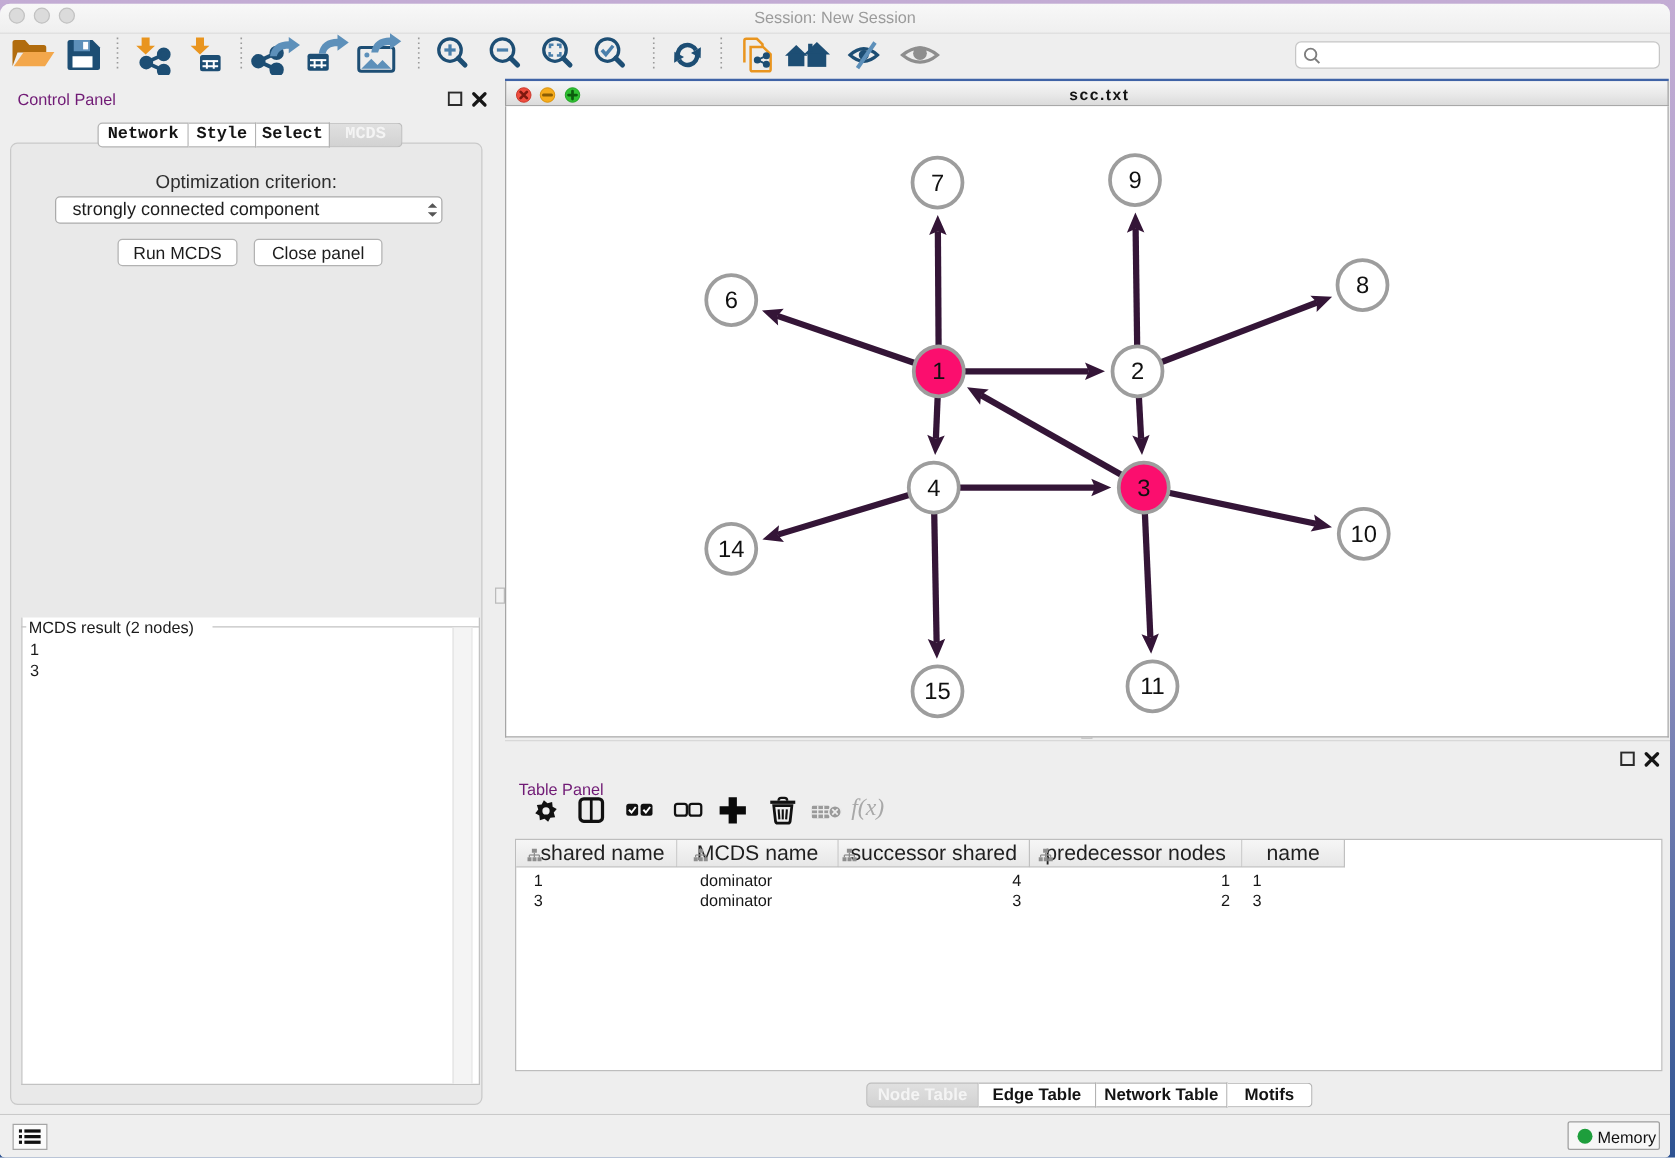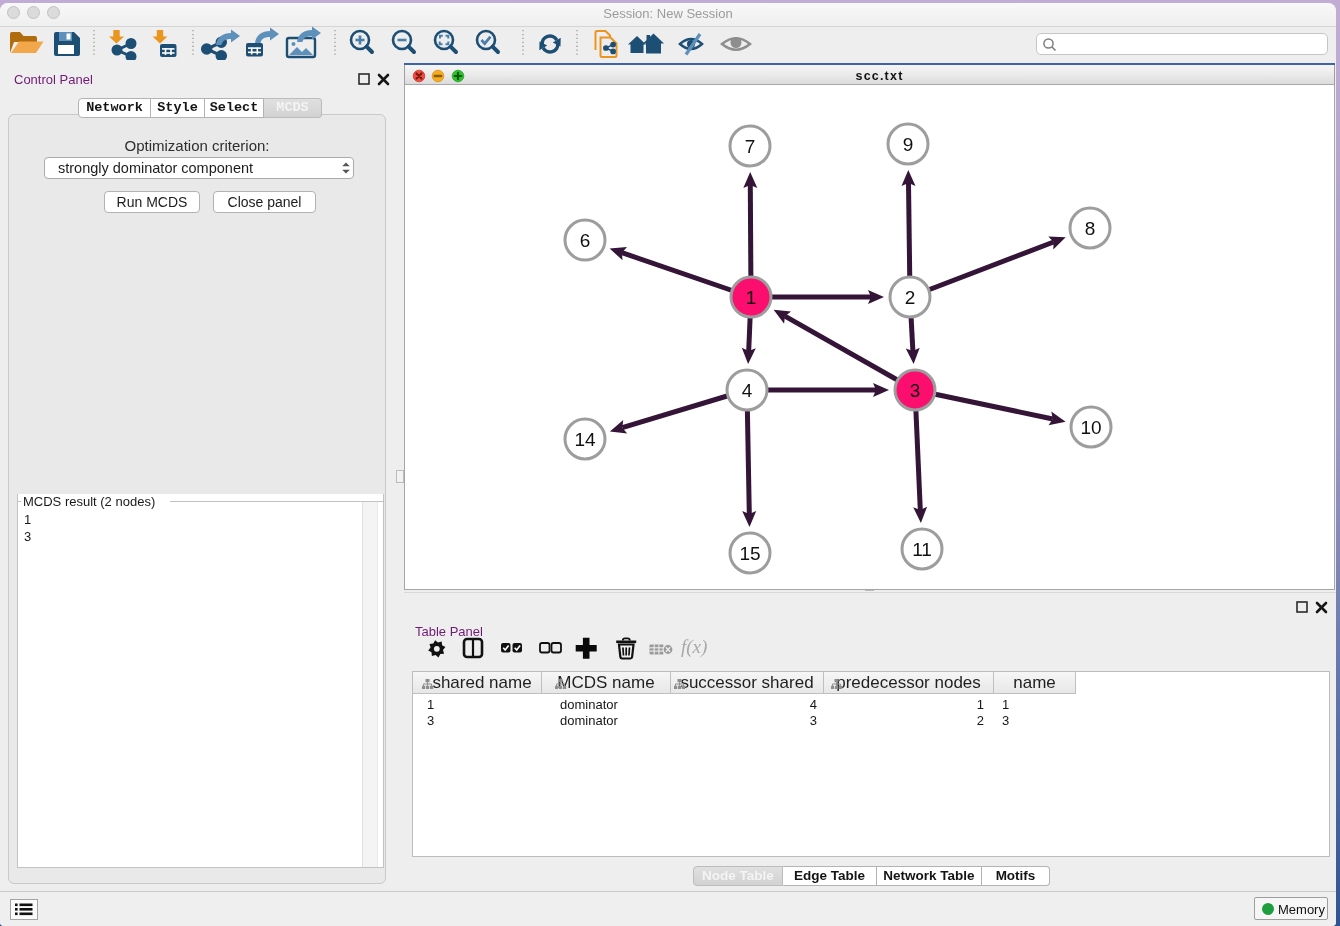--- a/index.html
+++ b/index.html
@@ -15,21 +15,21 @@
 .tabrow { display:flex; height:20px; }
 .tab { border:1px solid #b3b3b3; border-left:none; background:#fff; color:#141414;
   font-size:13.5px; font-weight:700; text-align:center; line-height:18px; }
 .tab.f { border-left:1px solid #b3b3b3; border-radius:4px 0 0 4px; }
 .tab.l { border-radius:0 4px 4px 0; }
 .tab.sel { background:linear-gradient(180deg,#e0e0e0,#d2d2d2); color:#f4f4f4; border-color:#bcbcbc; }
 .cpanel { left:8px; top:114px; width:378px; height:770px; background:#e9e9e9; border:1px solid #c9c9c9; border-radius:6px; }
 .combo { left:44px; top:157px; width:310px; height:22px; background:#fff; border:1px solid #ababab;
   border-radius:4px; font-size:14.5px; color:#1d1d1d; line-height:20px; padding-left:13px; }
 .btn { height:22px; background:#fff; border:1px solid #b2b2b2; border-radius:4px;
-  font-size:14px; color:#1c1c1c; text-align:center; line-height:20px;margin-left:10px; }
+  font-size:14px; color:#1c1c1c; text-align:center; line-height:20px; }
 .t13 { font-size:13px; color:#1a1a1a; }
 .netblue { left:404px; top:63px; width:931px; height:1.5px; background:#3f63a6; }
 .nettitle { left:404px; top:65px; width:931px; height:20px;
   background:linear-gradient(180deg,#f6f6f6 0%,#e9e9e9 55%,#dbdbdb 100%);
   border-left:1px solid #9f9f9f; border-right:1px solid #9f9f9f; border-bottom:1px solid #a8a8a8; }
 .canvas { left:404px; top:85px; width:931px; height:505px; background:#fff;
   border-left:1px solid #a6a6a6; border-right:1px solid #a6a6a6; border-bottom:1px solid #a6a6a6; }
 .tpanel { left:404px; top:592px; width:932px; height:299px; background:#eeeeee; border-top:1px solid #d8d8d8; }
 .ttable { left:412px; top:671px; width:918px; height:186px; background:#fff; border:1px solid #bdbdbd; }
 .hcell { position:absolute; top:672px; height:22px; border-right:1px solid #c0c0c0; border-bottom:1px solid #bfbfbf;
@@ -170,21 +170,21 @@
     </g>
   </svg>
 <div class="abs cpanel"></div>
 <div class="abs tabrow" style="left:78px;top:98px;font-family:Liberation Mono, monospace;">
 <div class="tab f" style="width:73px;">Network</div>
 <div class="tab" style="width:54px;">Style</div>
 <div class="tab" style="width:59px;">Select</div>
 <div class="tab sel l" style="width:58px;">MCDS</div>
 </div>
 <div class="abs" style="left:0;top:137px;width:394px;text-align:center;font-size:15px;color:#2e2e2e;">Optimization criterion:</div>
-<div class="abs combo">strongly dominator component</div>
+<div class="abs combo">strongly connected component</div>
 <svg class="abs" style="left:339px;top:161px;" width="14" height="14" viewBox="0 0 14 14">
 <path d="M3.2,5.2 L7,1.6 L10.8,5.2 Z" fill="#555"></path>
     <path d="M3.2,8.8 L7,12.4 L10.8,8.8 Z" fill="#555"></path>
   </svg>
 <div class="abs btn" style="left:94px;top:191px;width:96px;">Run MCDS</div>
 <div class="abs btn" style="left:203px;top:191px;width:103px;">Close panel</div>
 
 <div class="abs" style="left:17px;top:494px;width:367px;height:374px;background:#fff;border:1px solid #c2c2c2;border-top:none;"></div>
 <div class="abs" style="left:17px;top:501px;width:4px;height:1px;background:#c2c2c2;"></div>
 <div class="abs" style="left:170px;top:501px;width:214px;height:1px;background:#c2c2c2;"></div>

